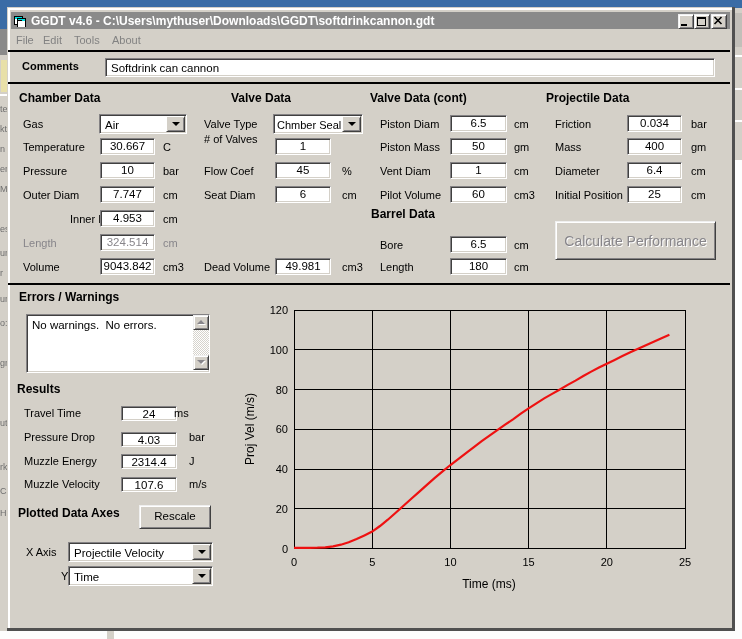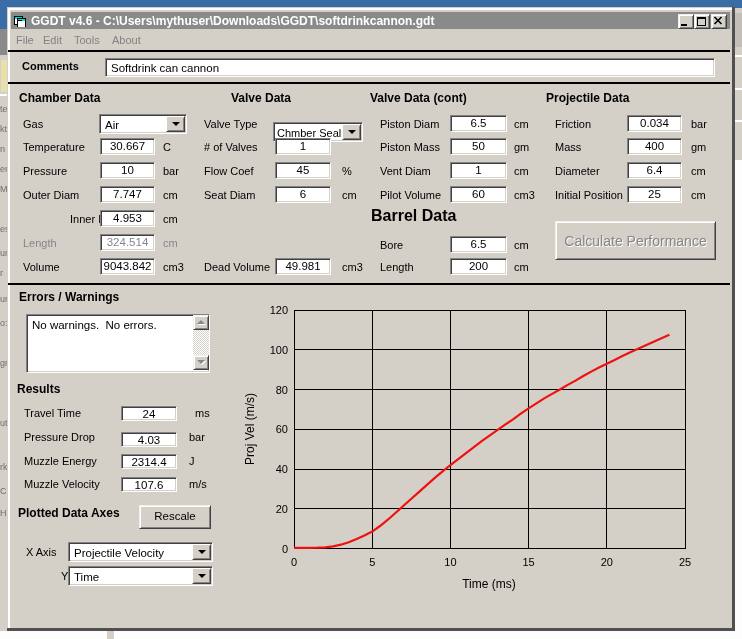--- a/index.html
+++ b/index.html
@@ -108,21 +108,21 @@
 <div class="lbl bold" style="left:22px;top:60px;">Comments</div>
 <div class="field" style="left:105px;top:58px;width:608px;height:17px;text-align:left;">
  <div style="position:absolute;left:5px;top:3px;line-height:12px;">Softdrink can cannon</div>
 </div>
 <div class="sep" style="left:8px;top:82px;width:722px;height:2px;"></div>
 
 <div class="lbl bold" style="left:19px;top:91px;font-size:12px;">Chamber Data</div>
 <div class="lbl bold" style="left:196px;top:91px;font-size:12px;margin-left:35px;">Valve Data</div>
 <div class="lbl bold" style="left:370px;top:91px;font-size:12px;">Valve Data (cont)</div>
 <div class="lbl bold" style="left:546px;top:91px;font-size:12px;">Projectile Data</div>
-<div class="lbl bold" style="left:371px;top:207px;font-size:16px;">Barrel Data</div>
+<div class="lbl bold" style="left:371px;top:207px;font-size:12px;">Barrel Data</div>
 
 <div class="lbl" style="left:23px;top:118px;">Gas</div>
 <div class="combo" style="left:99px;top:114px;width:86px;height:18px;">
     <div class="txt">Air</div>
     <div class="cbtn"></div>
   </div>
 <div class="lbl" style="left:23px;top:141px;">Temperature</div>
 <div class="field" style="left:100px;top:138px;width:53px;height:15px;">30.667</div>
 <div class="lbl" style="left:163px;top:141px;">C</div>
 <div class="lbl" style="left:23px;top:165px;">Pressure</div>
@@ -135,25 +135,25 @@
 <div class="field" style="left:100px;top:210px;width:53px;height:15px;">4.953</div>
 <div class="lbl" style="left:163px;top:213px;">cm</div>
 <div class="lbl gray" style="left:23px;top:237px;">Length</div>
 <div class="field" style="left:100px;top:234px;width:53px;height:15px;color:#87858a;">324.514</div>
 <div class="lbl gray" style="left:163px;top:237px;">cm</div>
 <div class="lbl" style="left:23px;top:261px;">Volume</div>
 <div class="field" style="left:100px;top:258px;width:53px;height:15px;">9043.842</div>
 <div class="lbl" style="left:163px;top:261px;">cm3</div>
 
 <div class="lbl" style="left:204px;top:118px;">Valve Type</div>
-<div class="combo" style="left:273px;top:122px;width:88px;height:18px;">
+<div class="combo" style="left:273px;top:114px;width:88px;height:18px;">
     <div class="txt" style="left:3px;font-size:11px;">Chmber Seal</div>
     <div class="cbtn"></div>
   </div>
-<div class="lbl" style="left:204px;top:141px;"># of Valves</div>
+<div class="lbl" style="left:204px;top:133px;"># of Valves</div>
 <div class="field" style="left:275px;top:138px;width:54px;height:15px;">1</div>
 <div class="lbl" style="left:204px;top:165px;">Flow Coef</div>
 <div class="field" style="left:275px;top:162px;width:54px;height:15px;">45</div>
 <div class="lbl" style="left:342px;top:165px;">%</div>
 <div class="lbl" style="left:204px;top:189px;">Seat Diam</div>
 <div class="field" style="left:275px;top:186px;width:54px;height:15px;">6</div>
 <div class="lbl" style="left:342px;top:189px;">cm</div>
 <div class="lbl" style="left:204px;top:261px;">Dead Volume</div>
 <div class="field" style="left:275px;top:258px;width:54px;height:15px;">49.981</div>
 <div class="lbl" style="left:342px;top:261px;">cm3</div>
@@ -167,21 +167,21 @@
 <div class="lbl" style="left:380px;top:165px;">Vent Diam</div>
 <div class="field" style="left:450px;top:162px;width:55px;height:15px;">1</div>
 <div class="lbl" style="left:514px;top:165px;">cm</div>
 <div class="lbl" style="left:380px;top:189px;">Pilot Volume</div>
 <div class="field" style="left:450px;top:186px;width:55px;height:15px;">60</div>
 <div class="lbl" style="left:514px;top:189px;">cm3</div>
 <div class="lbl" style="left:380px;top:239px;">Bore</div>
 <div class="field" style="left:450px;top:236px;width:55px;height:15px;">6.5</div>
 <div class="lbl" style="left:514px;top:239px;">cm</div>
 <div class="lbl" style="left:380px;top:261px;">Length</div>
-<div class="field" style="left:450px;top:258px;width:55px;height:15px;">200</div>
+<div class="field" style="left:450px;top:258px;width:55px;height:15px;">180</div>
 <div class="lbl" style="left:514px;top:261px;">cm</div>
 
 <div class="lbl" style="left:555px;top:118px;">Friction</div>
 <div class="field" style="left:627px;top:115px;width:53px;height:15px;">0.034</div>
 <div class="lbl" style="left:691px;top:118px;">bar</div>
 <div class="lbl" style="left:555px;top:141px;">Mass</div>
 <div class="field" style="left:627px;top:138px;width:53px;height:15px;">400</div>
 <div class="lbl" style="left:691px;top:141px;">gm</div>
 <div class="lbl" style="left:555px;top:165px;">Diameter</div>
 <div class="field" style="left:627px;top:162px;width:53px;height:15px;">6.4</div>
@@ -210,21 +210,21 @@
           <path d="M4 5 L12 5 L8 9 Z" fill="#fff"></path>
           <path d="M3 4 L11 4 L7 8 Z" fill="#87858a"></path>
         </svg>
   </div>
  </div>
 </div>
 
 <div class="lbl bold" style="left:17px;top:382px;font-size:12px;">Results</div>
 <div class="lbl" style="left:24px;top:407px;">Travel Time</div>
 <div class="field" style="left:121px;top:406px;width:54px;height:13px;">24</div>
-<div class="lbl" style="left:195px;top:407px;">ms</div>
+<div class="lbl" style="left:174px;top:407px;">ms</div>
 <div class="lbl" style="left:24px;top:431px;">Pressure Drop</div>
 <div class="field" style="left:121px;top:432px;width:54px;height:13px;">4.03</div>
 <div class="lbl" style="left:189px;top:431px;">bar</div>
 <div class="lbl" style="left:24px;top:455px;">Muzzle Energy</div>
 <div class="field" style="left:121px;top:454px;width:54px;height:13px;">2314.4</div>
 <div class="lbl" style="left:189px;top:455px;">J</div>
 <div class="lbl" style="left:24px;top:478px;text-align:center;">Muzzle Velocity</div>
 <div class="field" style="left:121px;top:477px;width:54px;height:13px;">107.6</div>
 <div class="lbl" style="left:189px;top:478px;">m/s</div>
 

